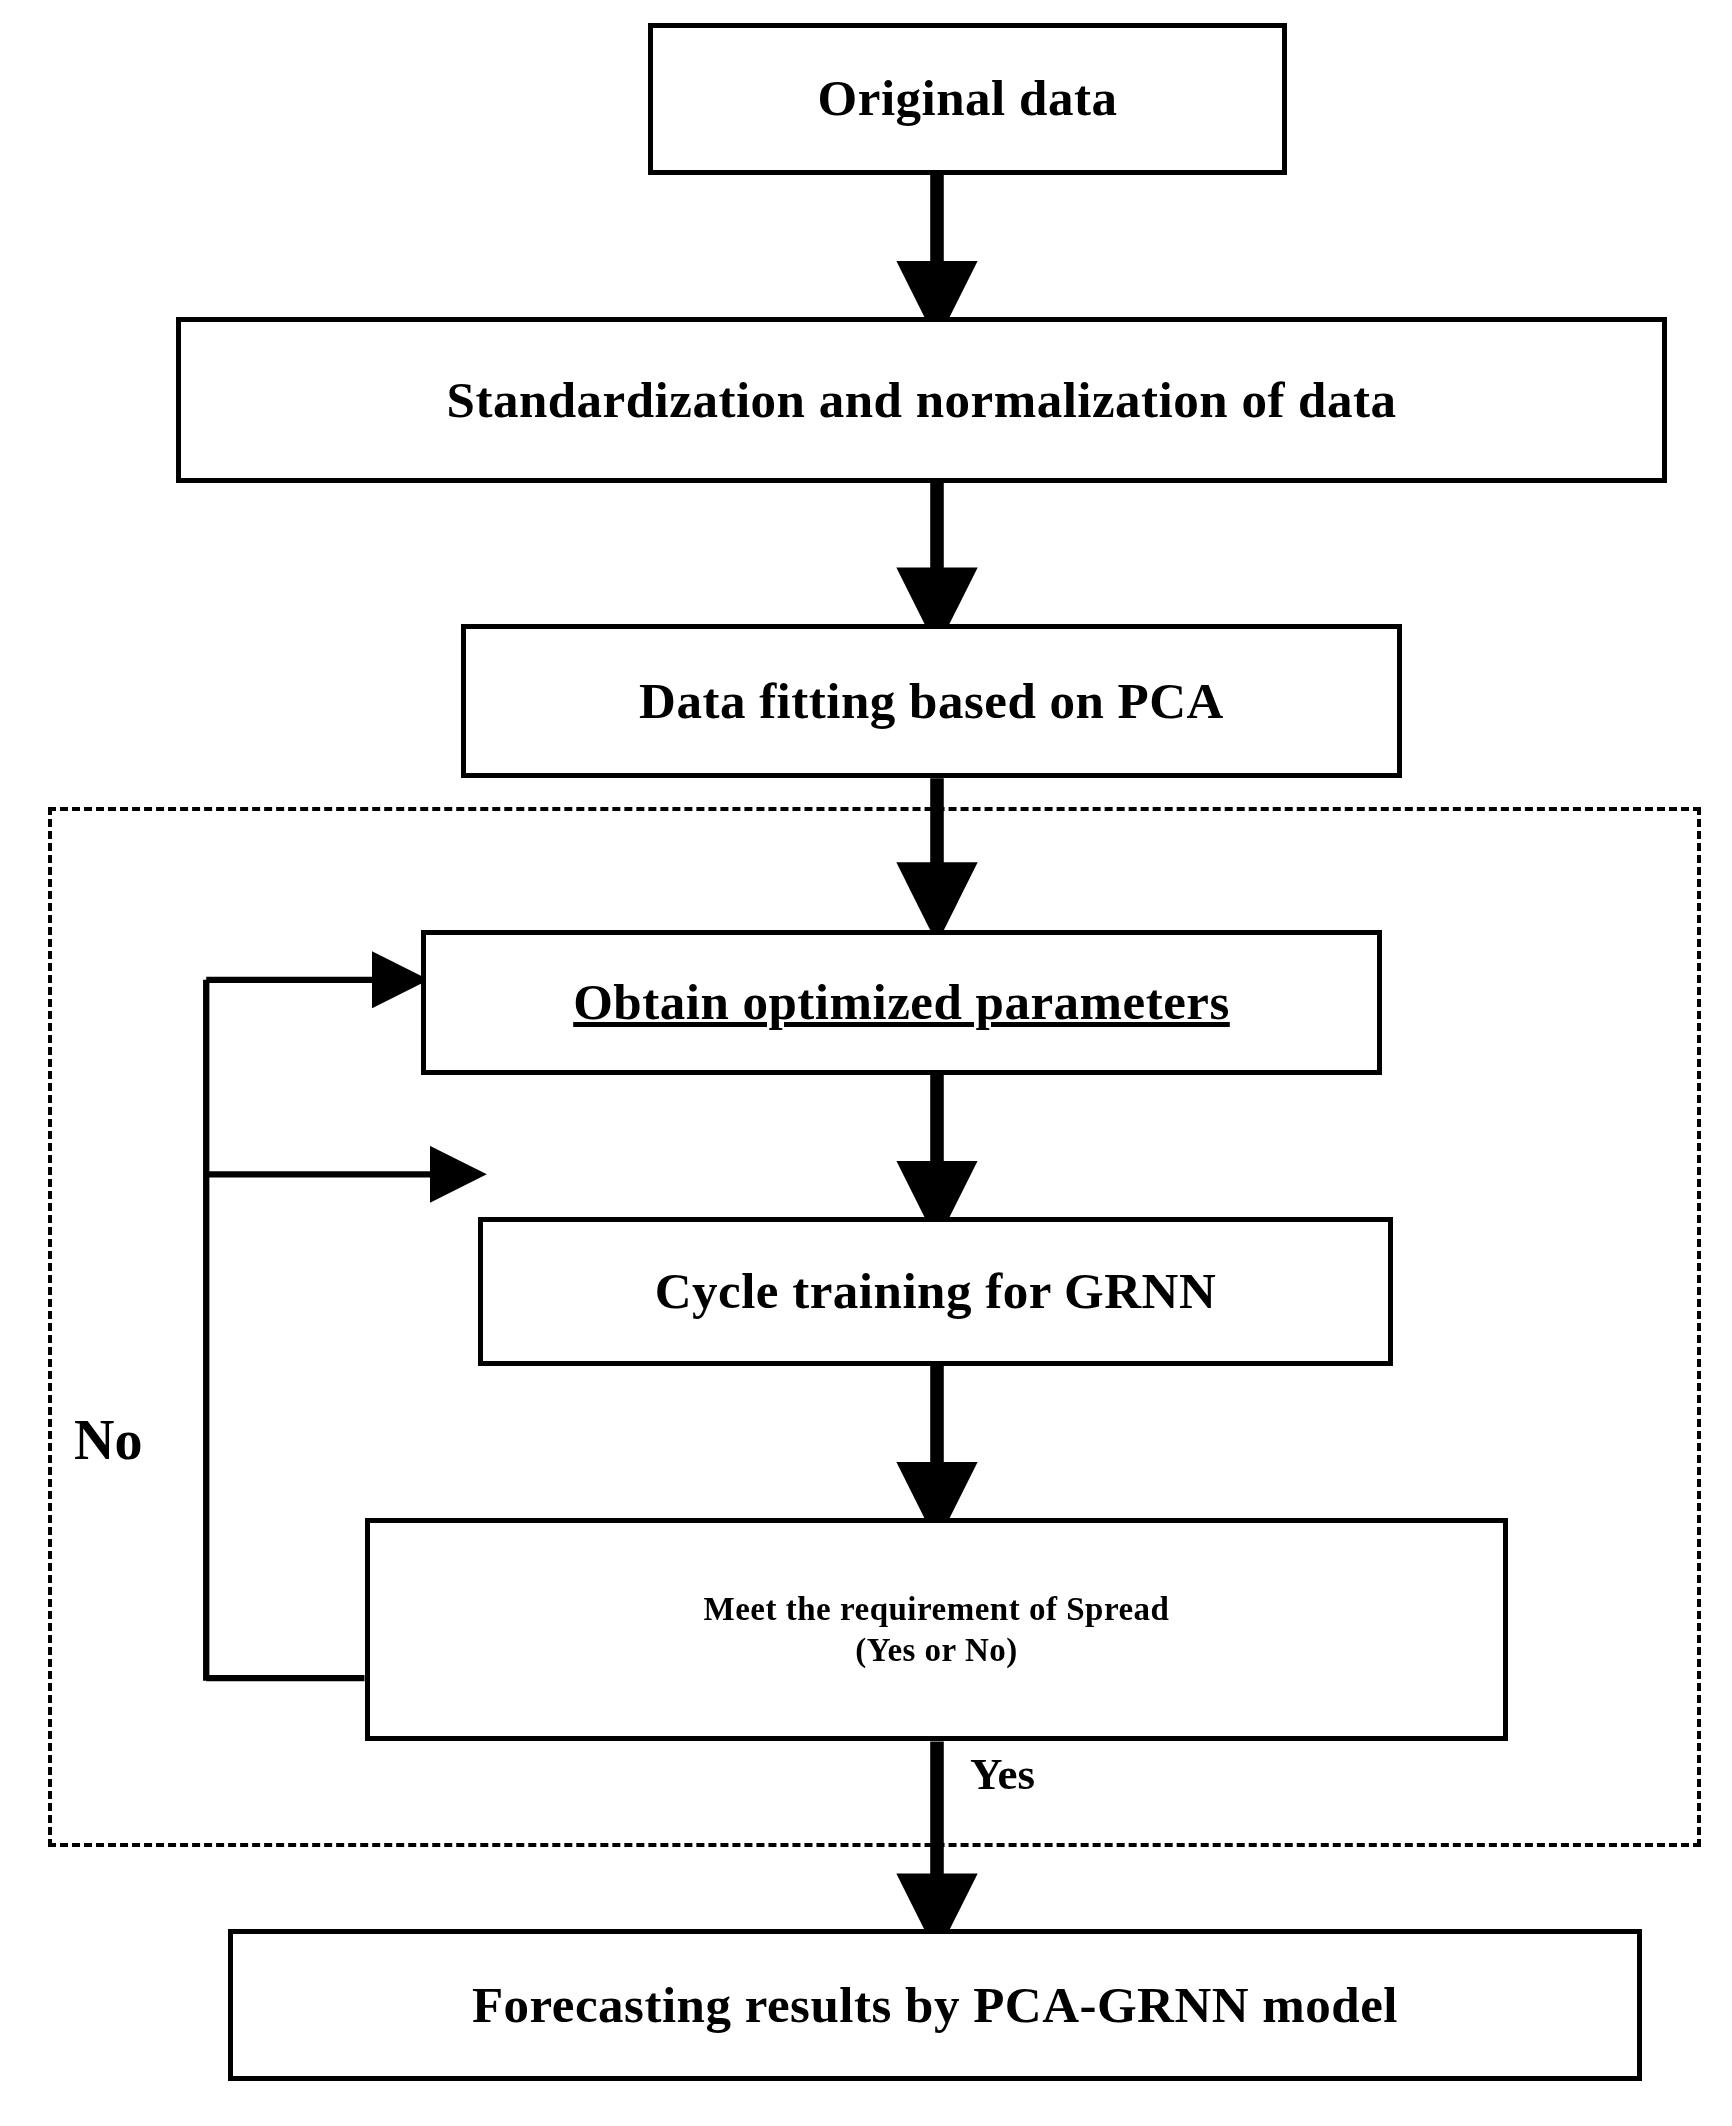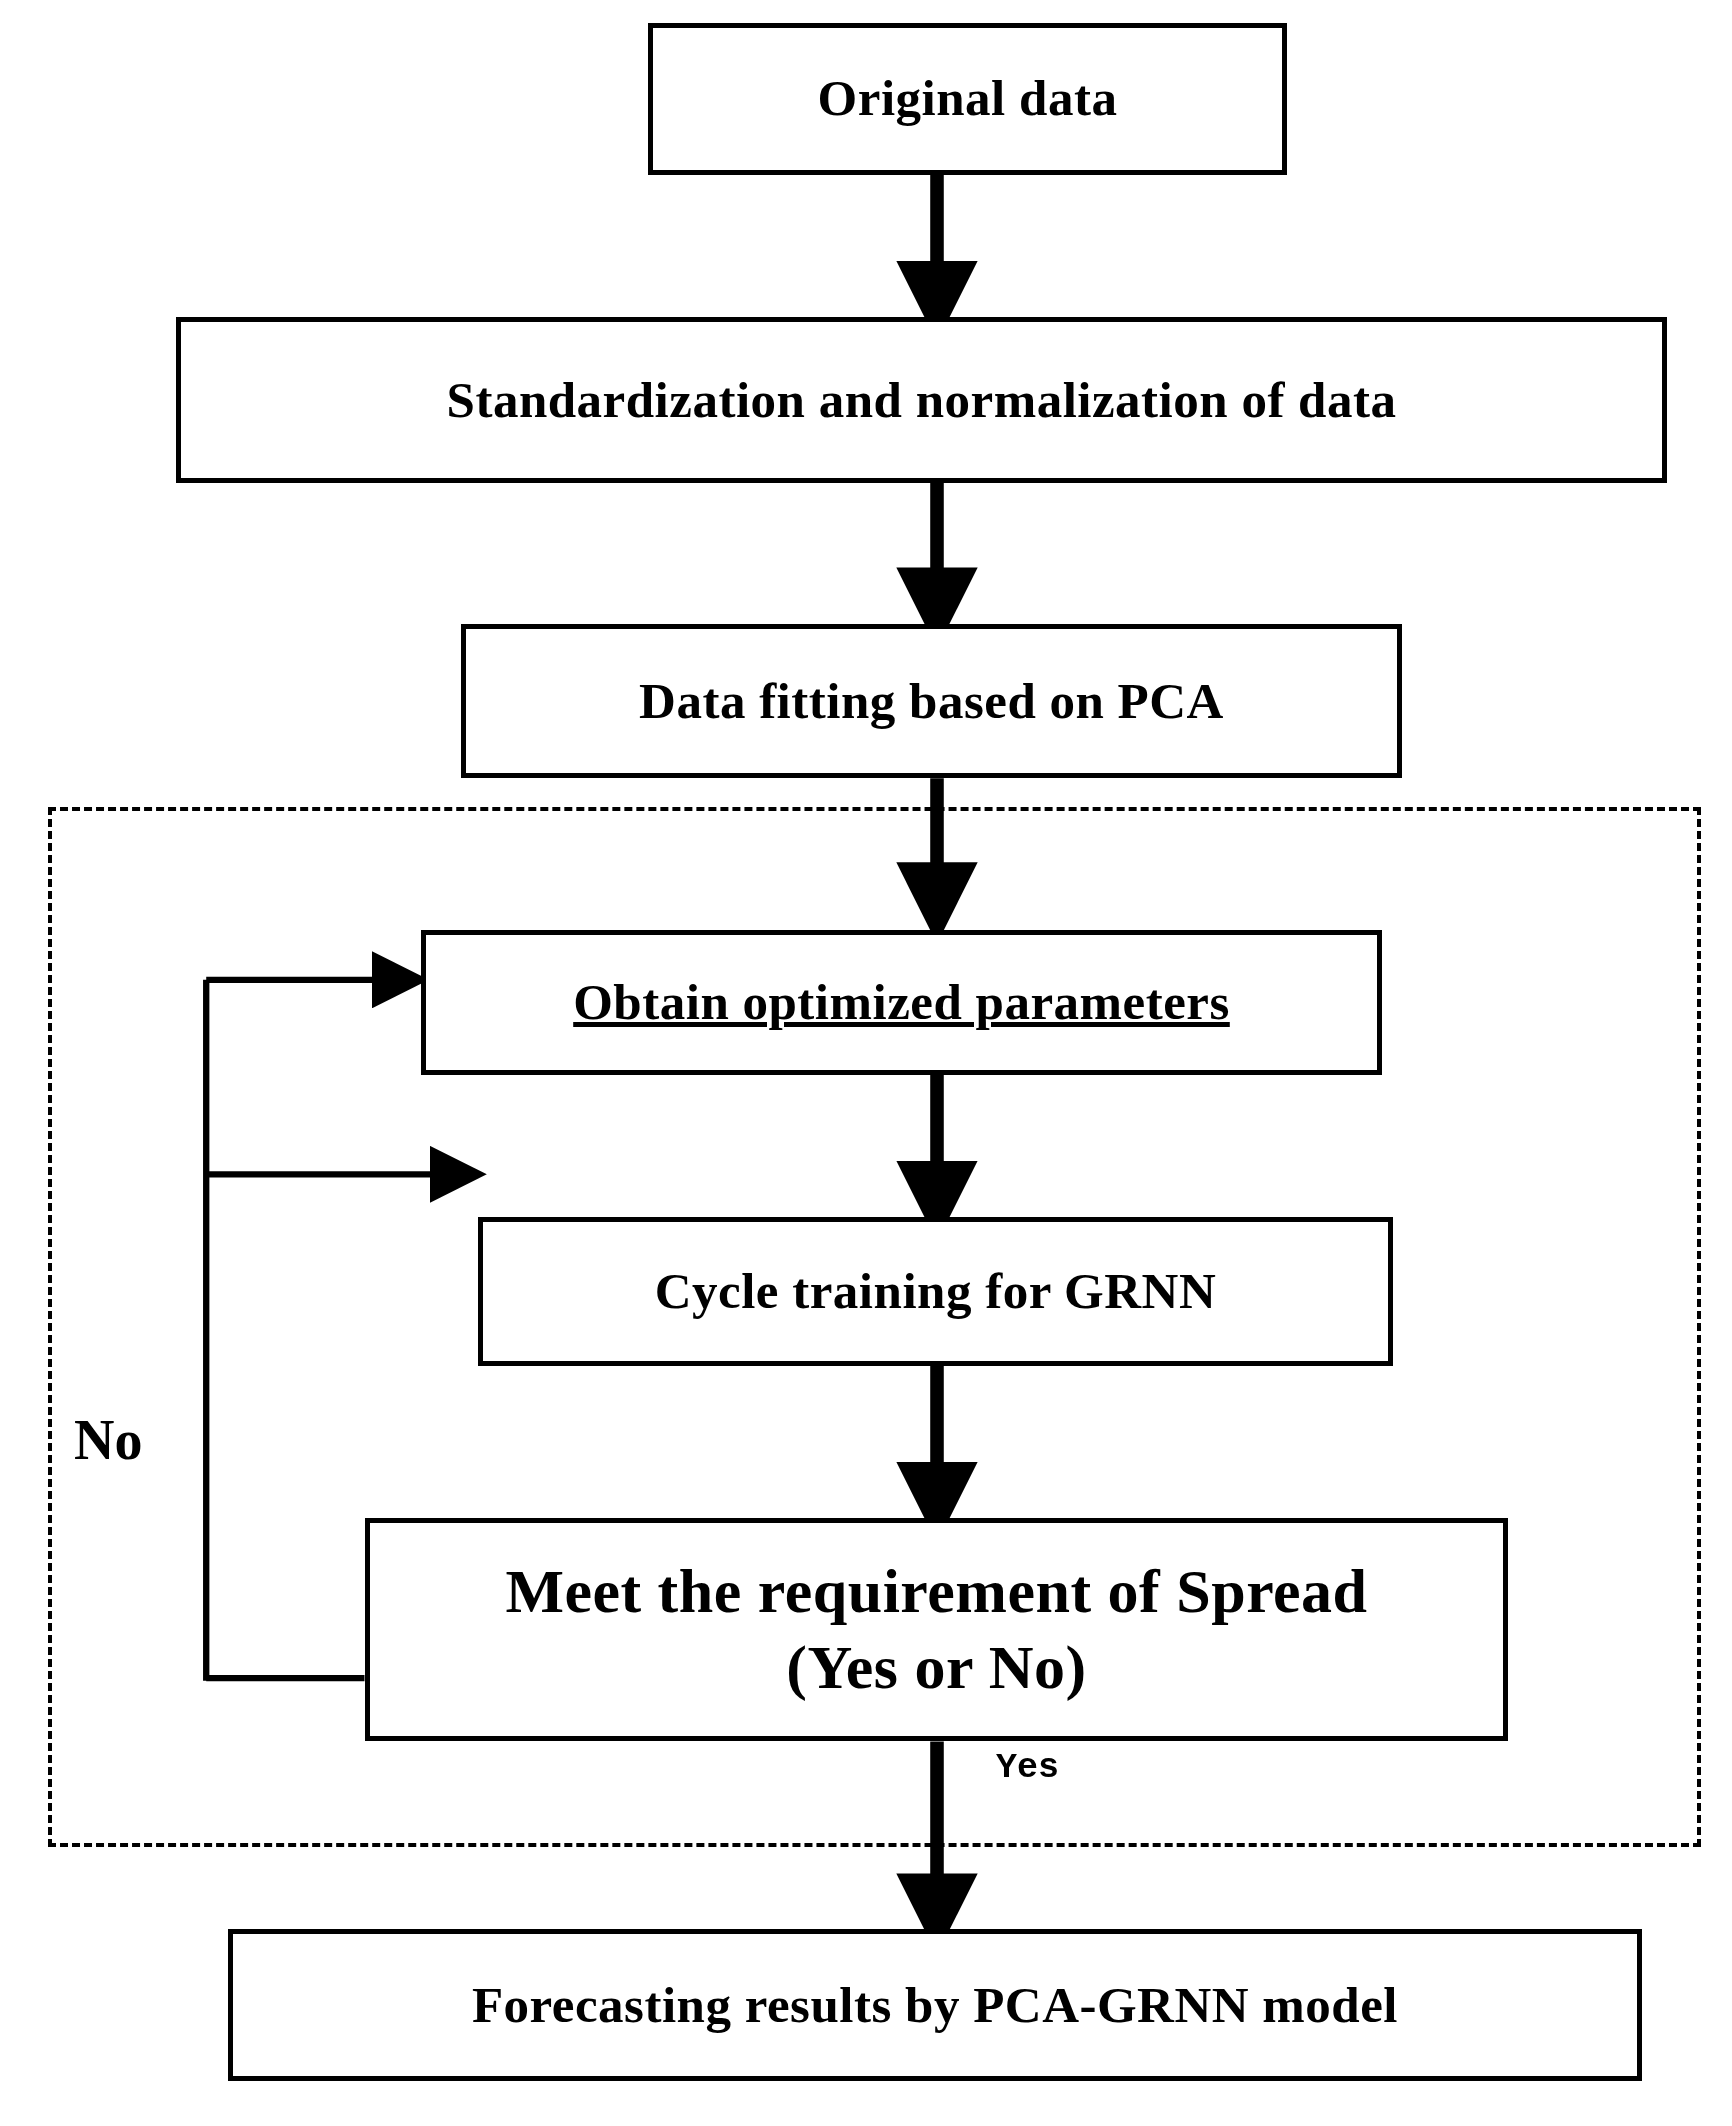--- a/index.html
+++ b/index.html
@@ -44,21 +44,21 @@
   #node-obtain-params   { left: 421px;  top: 930px; width: 961px; height: 145px; text-decoration: underline; }
   #node-cycle-training  { left: 478px;  top: 1217px; width: 915px; height: 149px; text-align: right; }
   #node-meet-req        { left: 365px;  top: 1518px; width: 1143px; height: 223px; }
   #node-forecast        { left: 228px;  top: 1929px; width: 1414px; height: 152px; }
 
   #node-original        .label { font-size: 51px; }
   #node-standardization .label { font-size: 51px; }
   #node-pca-fitting     .label { font-size: 51px; }
   #node-obtain-params   .label { font-size: 51px; }
   #node-cycle-training  .label { font-size: 51px; }
-  #node-meet-req        .label { font-size: 62px; }
+  #node-meet-req        .label { font-size: 33px; }
   #node-forecast        .label { font-size: 51px; }
 
   
   #loop-region {
     position: absolute;
     left: 48px;
     top: 807px;
     width: 1653px;
     height: 1040px;
     box-sizing: border-box;
@@ -79,21 +79,21 @@
 
   
   .edge-label {
     position: absolute;
     font-family: "Liberation Serif", "DejaVu Serif", serif;
     font-weight: bold;
     color: #000000;
     white-space: nowrap;
   }
   #label-no  { left: 74px;   top: 1408px; font-size: 56px; }
-  #label-yes { left: 996px; top: 1748px; font-size: 35px; font-family: Liberation Mono, monospace; }
+  #label-yes { left: 970px; top: 1748px; font-size: 45px; }
 </style>
 </head>
 <body>
 
 <div id="canvas">
 
   <div id="loop-region"></div>
 
   <svg id="connectors" viewBox="0 0 1915 2351" xmlns="http://www.w3.org/2000/svg">
     <defs>

